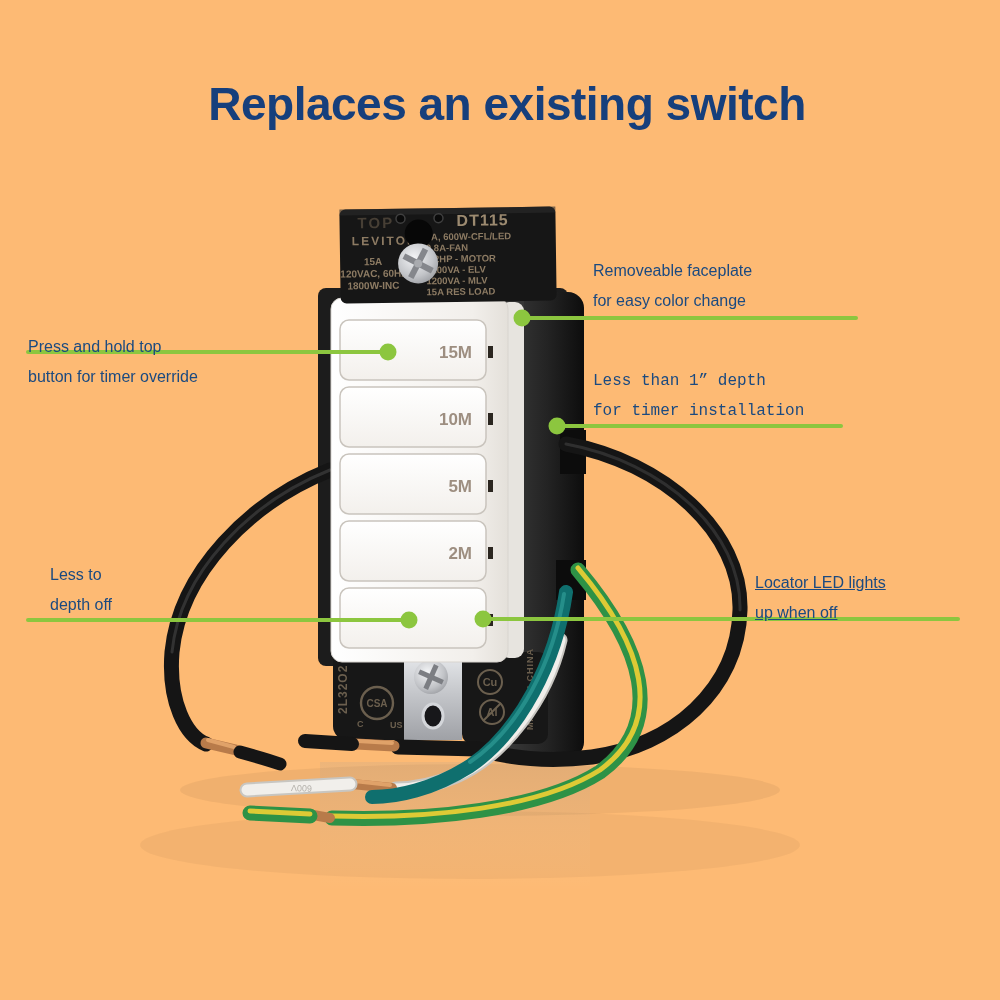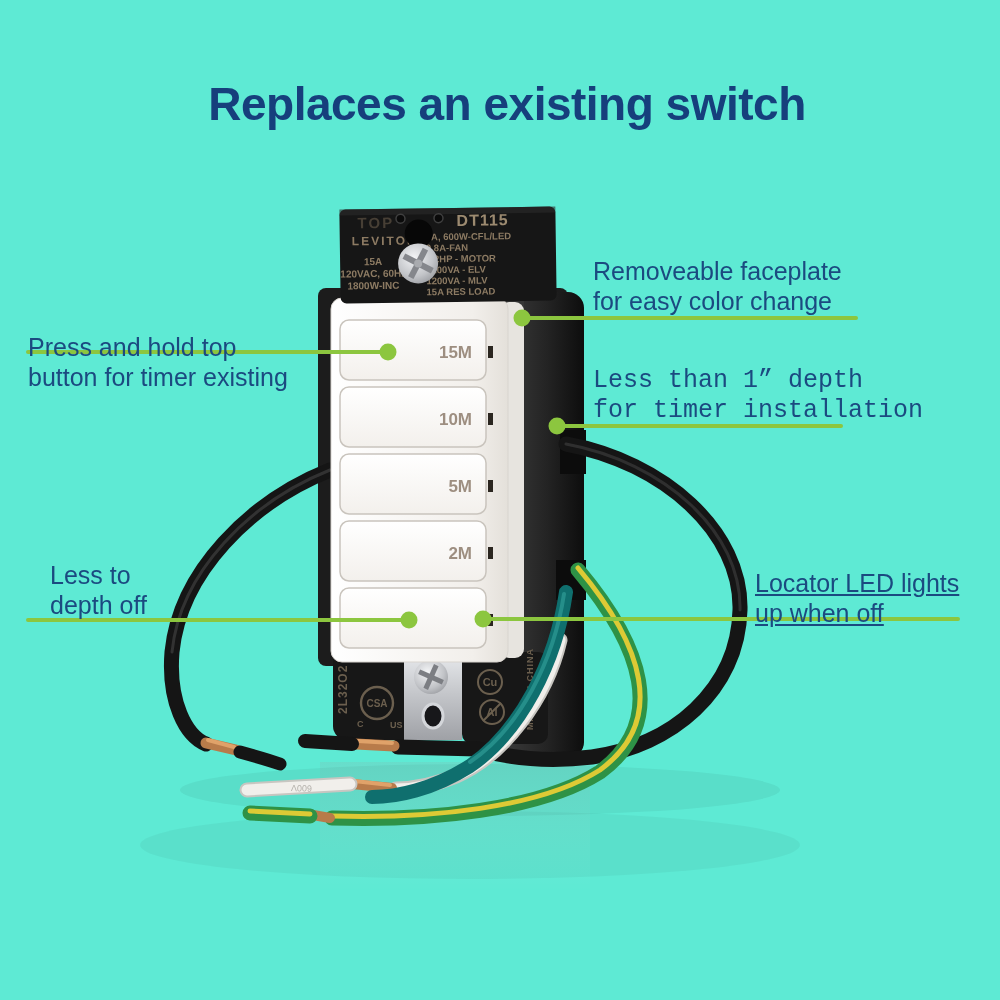--- a/index.html
+++ b/index.html
@@ -1,21 +1,21 @@
 <!DOCTYPE html>
 <html><head>
 <meta charset="utf-8">
 <style>
   html,body{margin:0;padding:0;background:#ffffff;}
-  #stage{position:relative;width:1000px;height:1000px;background:#5eead4;overflow:hidden;
+  #stage{position:relative;width:1000px;height:1000px;background:#fdba74;overflow:hidden;
          font-family:"Liberation Sans",sans-serif;}
   #title{position:absolute;top:46px;left:0;right:0;margin-left:14px;text-align:center;
          font-size:46px;font-weight:700;letter-spacing:-0.5px;color:#163f7c;z-index:3;}
   svg{position:absolute;left:0;top:0;z-index:1;}
-  .callout-text{position:absolute;z-index:3;color:#1b4a80;font-size:25px;line-height:30px;}
+  .callout-text{position:absolute;z-index:3;color:#1b4a80;font-size:16px;line-height:30px;}
   .callout-text span{display:block;}
   .callout-line{position:absolute;z-index:2;height:4px;background:#8cc63f;border-radius:2px;}
   .dot{position:absolute;width:17px;height:17px;border-radius:50%;background:#8cc63f;top:50%;}
   .dot-right{left:100%;transform:translate(-50%,-50%);}
   .dot-left{left:0;transform:translate(-50%,-50%);}
 </style>
 </head>
 <body>
 
 <div id="stage">
@@ -200,21 +200,21 @@
           <line x1="402" y1="263" x2="434" y2="263"></line>
             <line x1="418" y1="247" x2="418" y2="279"></line>
         </g>
         <circle cx="418" cy="263" r="4" fill="#a9abaf"></circle>
       </g>
     </g>
   </svg>
 
   <div class="callout-text" style="left:28px;top:292px;margin-top:40px;">
     <span>Press and hold top</span>
-    <span>button for timer existing</span>
+    <span>button for timer override</span>
   </div>
   <div class="callout-line" style="left:26px;top:350px;width:362px;">
     <span class="dot dot-right"></span>
   </div>
 
   <div class="callout-text" style="left:593px;top:256px;">
     <span>Removeable faceplate</span>
     <span>for easy color change</span>
   </div>
   <div class="callout-line" style="left:522px;top:316px;width:336px;">

